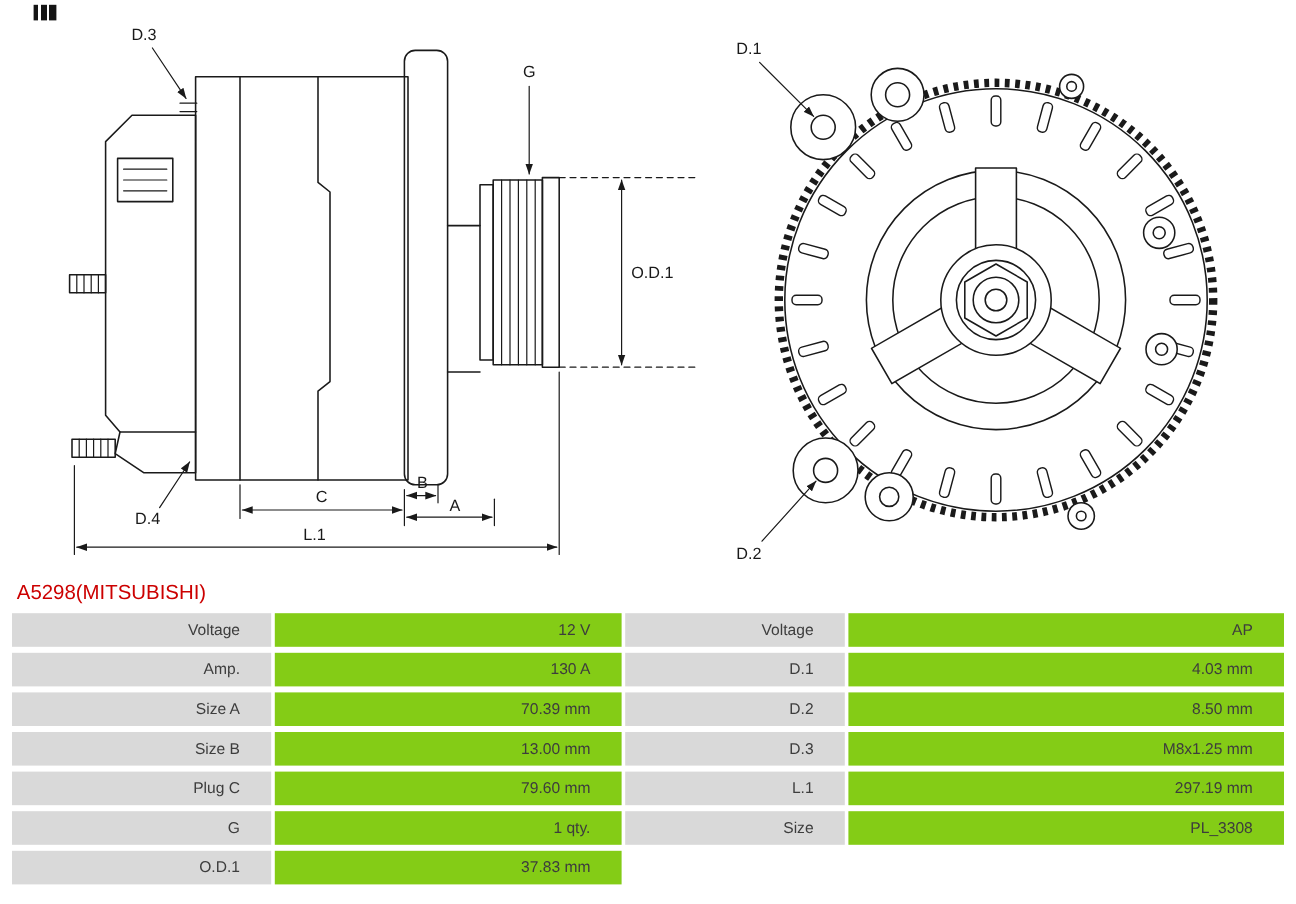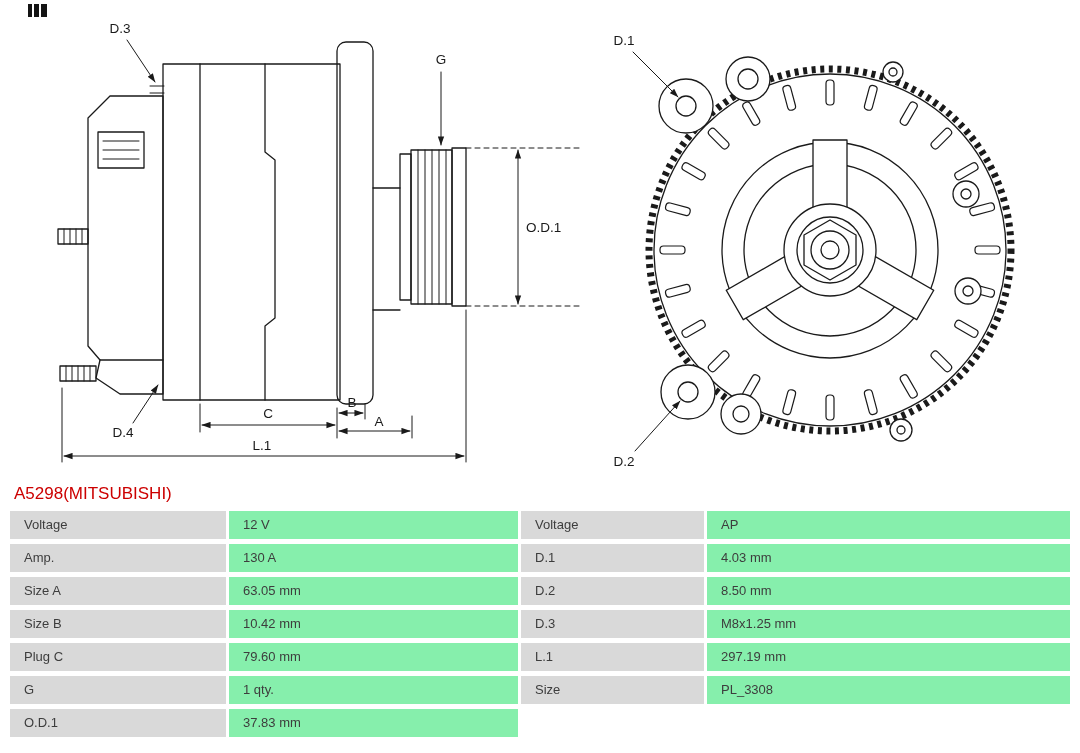--- a/index.html
+++ b/index.html
@@ -21,25 +21,25 @@
   }
   .spec-table {
     display:grid;
     grid-template-columns: 216px 289px 183px 1fr;
     gap:5px 3px;
     padding:0 10px;
   }
   .row { display:contents; }
   .cell {
     height:28px; line-height:28px; box-sizing:border-box;
-    padding:0 14px; text-align:left;
+    padding:0 26px; text-align:right;
     font-size:13px; color:#3d3d3d; white-space:nowrap;
   }
   .cell.label { background:#d9d9d9; }
-  .cell.value { background:#86efac; }
+  .cell.value { background:#84cc16; }
   .cell.blank { background:#ffffff; }
 </style>
 </head>
 <body>
 
 <div class="logo-mark"></div>
 
 <div class="drawing-wrap">
 <svg width="1080" height="478" viewBox="0 0 1080 478">
   <defs>
@@ -192,27 +192,27 @@
     <div class="cell value">AP</div>
   </div>
   <div class="row">
     <div class="cell label">Amp.</div>
     <div class="cell value">130 A</div>
     <div class="cell label">D.1</div>
     <div class="cell value">4.03 mm</div>
   </div>
   <div class="row">
     <div class="cell label">Size A</div>
-    <div class="cell value">63.05 mm</div>
+    <div class="cell value">70.39 mm</div>
     <div class="cell label">D.2</div>
     <div class="cell value">8.50 mm</div>
   </div>
   <div class="row">
     <div class="cell label">Size B</div>
-    <div class="cell value">10.42 mm</div>
+    <div class="cell value">13.00 mm</div>
     <div class="cell label">D.3</div>
     <div class="cell value">M8x1.25 mm</div>
   </div>
   <div class="row">
     <div class="cell label">Plug C</div>
     <div class="cell value">79.60 mm</div>
     <div class="cell label">L.1</div>
     <div class="cell value">297.19 mm</div>
   </div>
   <div class="row">

